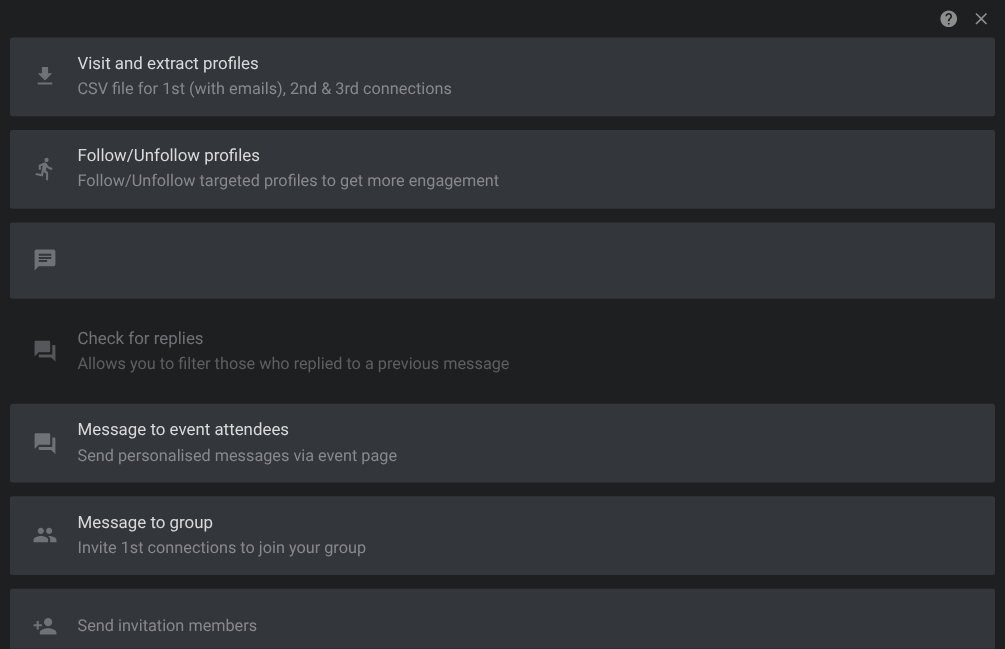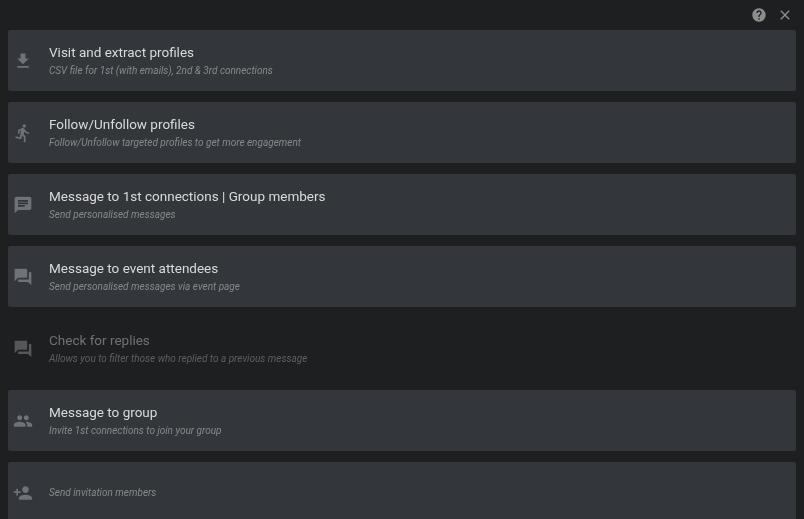--- a/index.html
+++ b/index.html
@@ -31,21 +31,21 @@
   .top-icon svg { width: 16px; height: 16px; fill: currentColor; }
   .list {
     padding: 0 8px;
   }
   .item {
     background: #33363a;
     border-radius: 2px;
     margin-bottom: 11px;
     display: flex;
     align-items: center;
-    padding: 12px 1px;
+    padding: 12px 14px;
     min-height: 61px;
     cursor: pointer;
   }
   .item.disabled {
     background: transparent;
     cursor: default;
   }
   .item .icon {
     width: 28px;
     flex: 0 0 28px;
@@ -59,24 +59,23 @@
   .item .icon svg { width: 20px; height: 20px; fill: currentColor; }
   .item .text { flex: 1; }
   .item .title {
     font-size: 13.5px;
     font-weight: 400;
     color: #d9dadb;
     line-height: 1.35;
     margin-bottom: 3px;
   }
   .item .subtitle {
-    font-size: 10px;
+    font-size: 13px;
     color: #88898c;
     line-height: 1.35;
-    font-style: italic;
   }
   .item.disabled .title { color: #707276; }
   .item.disabled .subtitle { color: #5d5f62; }
 </style>
 </head>
 <body>
 
 <div class="top-bar">
   <div class="top-icon">
     <svg viewBox="0 0 24 24">
@@ -115,47 +114,43 @@
       <div class="subtitle">Follow/Unfollow targeted profiles to get more engagement</div>
     </div>
   </div>
 
   <div class="item">
     <div class="icon">
       <svg viewBox="0 0 24 24">
           <path d="M20 2H4c-1.1 0-2 .9-2 2v18l4-4h14c1.1 0 2-.9 2-2V4c0-1.1-.9-2-2-2zM6 9h12v2H6V9zm8 5H6v-2h8v2zm4-6H6V6h12v2z"></path>
         </svg>
     </div>
+  </div>
+
+  <div class="item disabled">
+    <div class="icon">
+      <svg viewBox="0 0 24 24">
+          <path d="M21 6h-2v9H6v2c0 .55.45 1 1 1h11l4 4V7c0-.55-.45-1-1-1zm-4 6V3c0-.55-.45-1-1-1H3c-.55 0-1 .45-1 1v14l4-4h10c.55 0 1-.45 1-1z"></path>
+        </svg>
+    </div>
     <div class="text">
-      <div class="title">Message to 1st connections | Group members</div>
-      <div class="subtitle">Send personalised messages</div>
+      <div class="title">Check for replies</div>
+      <div class="subtitle">Allows you to filter those who replied to a previous message</div>
     </div>
   </div>
 
   <div class="item">
     <div class="icon">
       <svg viewBox="0 0 24 24">
           <path d="M21 6h-2v9H6v2c0 .55.45 1 1 1h11l4 4V7c0-.55-.45-1-1-1zm-4 6V3c0-.55-.45-1-1-1H3c-.55 0-1 .45-1 1v14l4-4h10c.55 0 1-.45 1-1z"></path>
         </svg>
     </div>
     <div class="text">
       <div class="title">Message to event attendees</div>
       <div class="subtitle">Send personalised messages via event page</div>
-    </div>
-  </div>
-
-  <div class="item disabled">
-    <div class="icon">
-      <svg viewBox="0 0 24 24">
-          <path d="M21 6h-2v9H6v2c0 .55.45 1 1 1h11l4 4V7c0-.55-.45-1-1-1zm-4 6V3c0-.55-.45-1-1-1H3c-.55 0-1 .45-1 1v14l4-4h10c.55 0 1-.45 1-1z"></path>
-        </svg>
-    </div>
-    <div class="text">
-      <div class="title">Check for replies</div>
-      <div class="subtitle">Allows you to filter those who replied to a previous message</div>
     </div>
   </div>
 
   <div class="item">
     <div class="icon">
       <svg viewBox="0 0 24 24">
           <path d="M16 11c1.66 0 2.99-1.34 2.99-3S17.66 5 16 5s-3 1.34-3 3 1.34 3 3 3zm-8 0c1.66 0 2.99-1.34 2.99-3S9.66 5 8 5 5 6.34 5 8s1.34 3 3 3zm0 2c-2.33 0-7 1.17-7 3.5V19h14v-2.5c0-2.33-4.67-3.5-7-3.5zm8 0c-.29 0-.62.02-.97.05 1.16.84 1.97 1.97 1.97 3.45V19h6v-2.5c0-2.33-4.67-3.5-7-3.5z"></path>
         </svg>
     </div>
     <div class="text">

